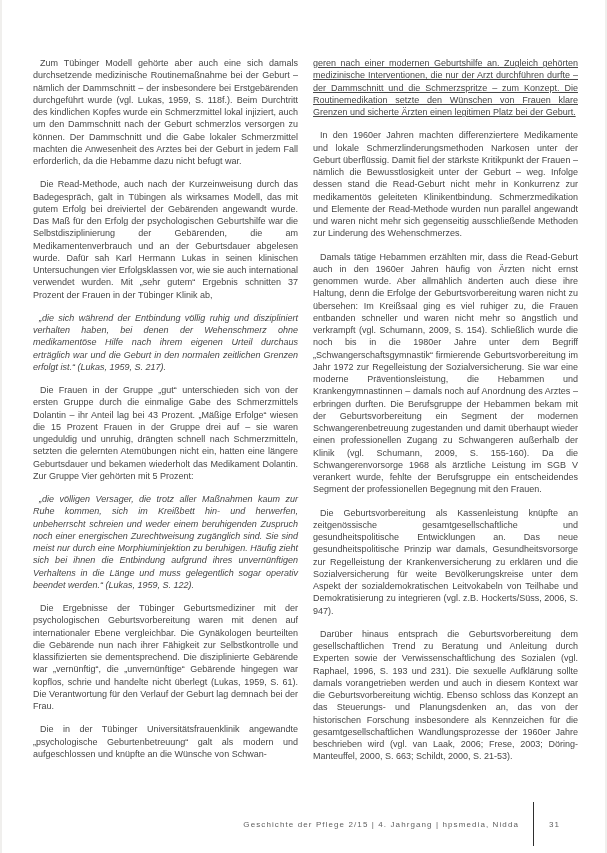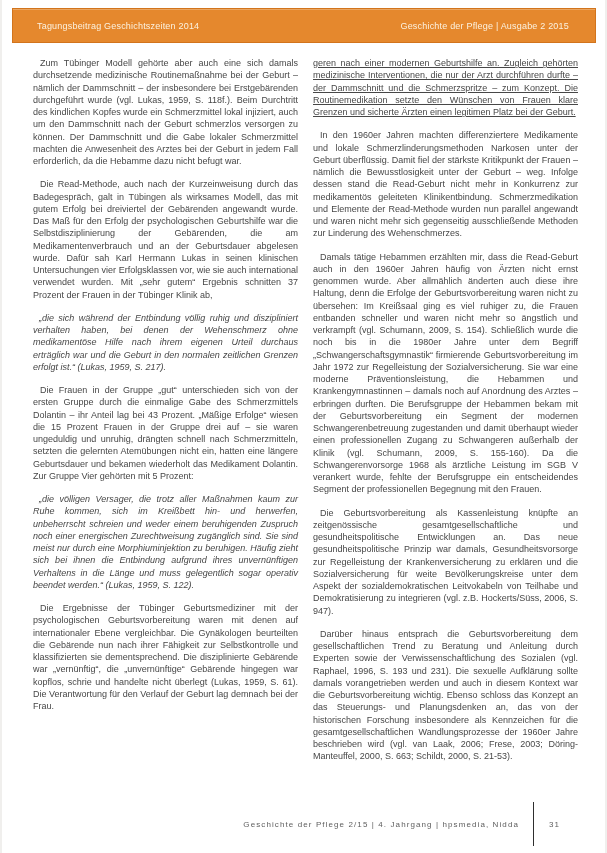--- a/index.html
+++ b/index.html
@@ -68,33 +68,30 @@
     background: #2e2e2e;
     margin-right: 15px;
   }
   .footer-page { width: 26px; }
 </style>
 </head>
 <body>
 
 <div class="page">
 
-  <div class="header-bar">
-    <span>Tagungsbeitrag Geschichtszeiten 2014</span>
-    <span>Geschichte der Pflege | Ausgabe 2 2015</span>
-  </div>
 
   <div class="columns">
     <div class="col" id="col-left">
         <p class="normal">Zum Tübinger Modell gehörte aber auch eine sich damals durchsetzende medizinische Routinemaßnahme bei der Geburt – nämlich der Dammschnitt – der insbesondere bei Erstgebärenden durchgeführt wurde (vgl. Lukas, 1959, S. 118f.). Beim Durchtritt des kindlichen Kopfes wurde ein Schmerzmittel lokal injiziert, auch um den Dammschnitt nach der Geburt schmerzlos versorgen zu können. Der Dammschnitt und die Gabe lokaler Schmerzmittel machten die Anwesenheit des Arztes bei der Geburt in jedem Fall erforderlich, da die Hebamme dazu nicht befugt war.</p>
         <p class="normal">Die Read-Methode, auch nach der Kurzeinweisung durch das Badegespräch, galt in Tübingen als wirksames Modell, das mit gutem Erfolg bei dreiviertel der Gebärenden angewandt wurde. Das Maß für den Erfolg der psychologischen Geburtshilfe war die Selbstdisziplinierung der Gebärenden, die am Medikamentenverbrauch und an der Geburtsdauer abgelesen wurde. Dafür sah Karl Hermann Lukas in seinen klinischen Untersuchungen vier Erfolgsklassen vor, wie sie auch international verwendet wurden. Mit „sehr gutem“ Ergebnis schnitten 37 Prozent der Frauen in der Tübinger Klinik ab,</p>
         <p class="quote">„die sich während der Entbindung völlig ruhig und diszipliniert verhalten haben, bei denen der Wehenschmerz ohne medikamentöse Hilfe nach ihrem eigenen Urteil durchaus erträglich war und die Geburt in den normalen zeitlichen Grenzen erfolgt ist.“ (Lukas, 1959, S. 217).</p>
         <p class="normal">Die Frauen in der Gruppe „gut“ unterschieden sich von der ersten Gruppe durch die einmalige Gabe des Schmerzmittels Dolantin – ihr Anteil lag bei 43 Prozent. „Mäßige Erfolge“ wiesen die 15 Prozent Frauen in der Gruppe drei auf – sie waren ungeduldig und unruhig, drängten schnell nach Schmerzmitteln, setzten die gelernten Atemübungen nicht ein, hatten eine längere Geburtsdauer und bekamen wiederholt das Medikament Dolantin. Zur Gruppe Vier gehörten mit 5 Prozent:</p>
         <p class="quote">„die völligen Versager, die trotz aller Maßnahmen kaum zur Ruhe kommen, sich im Kreißbett hin- und herwerfen, unbeherrscht schreien und weder einem beruhigenden Zuspruch noch einer energischen Zurechtweisung zugänglich sind. Sie sind meist nur durch eine Morphiuminjektion zu beruhigen. Häufig zieht sich bei ihnen die Entbindung aufgrund ihres unvernünftigen Verhaltens in die Länge und muss gelegentlich sogar operativ beendet werden.“ (Lukas, 1959, S. 122).</p>
         <p class="normal">Die Ergebnisse der Tübinger Geburtsmediziner mit der psychologischen Geburtsvorbereitung waren mit denen auf internationaler Ebene vergleichbar. Die Gynäkologen beurteilten die Gebärende nun nach ihrer Fähigkeit zur Selbstkontrolle und klassifizierten sie dementsprechend. Die disziplinierte Gebärende war „vernünftig“, die „unvernünftige“ Gebärende hingegen war kopflos, schrie und handelte nicht überlegt (Lukas, 1959, S. 61). Die Verantwortung für den Verlauf der Geburt lag demnach bei der Frau.</p>
+        <p class="normal">Die in der Tübinger Universitätsfrauenklinik angewandte „psychologische Geburtenbetreuung“ galt als modern und aufgeschlossen und knüpfte an die Wünsche von Schwan-</p>
       </div>
     <div class="col" id="col-right">
         <p class="normal continuation">geren nach einer modernen Geburtshilfe an. Zugleich gehörten medizinische Interventionen, die nur der Arzt durchführen durfte – der Dammschnitt und die Schmerzspritze – zum Konzept. Die Routinemedikation setzte den Wünschen von Frauen klare Grenzen und sicherte Ärzten einen legitimen Platz bei der Geburt.</p>
         <p class="normal">In den 1960er Jahren machten differenziertere Medikamente und lokale Schmerzlinderungsmethoden Narkosen unter der Geburt überflüssig. Damit fiel der stärkste Kritikpunkt der Frauen – nämlich die Bewusstlosigkeit unter der Geburt – weg. Infolge dessen stand die Read-Geburt nicht mehr in Konkurrenz zur medikamentös geleiteten Klinikentbindung. Schmerzmedikation und Elemente der Read-Methode wurden nun parallel angewandt und waren nicht mehr sich gegenseitig ausschließende Methoden zur Linderung des Wehenschmerzes.</p>
         <p class="normal">Damals tätige Hebammen erzählten mir, dass die Read-Geburt auch in den 1960er Jahren häufig von Ärzten nicht ernst genommen wurde. Aber allmählich änderten auch diese ihre Haltung, denn die Erfolge der Geburtsvorbereitung waren nicht zu übersehen: Im Kreißsaal ging es viel ruhiger zu, die Frauen entbanden schneller und waren nicht mehr so ängstlich und verkrampft (vgl. Schumann, 2009, S. 154). Schließlich wurde die noch bis in die 1980er Jahre unter dem Begriff „Schwangerschaftsgymnastik“ firmierende Geburtsvorbereitung im Jahr 1972 zur Regelleistung der Sozialversicherung. Sie war eine moderne Präventionsleistung, die Hebammen und Krankengymnastinnen – damals noch auf Anordnung des Arztes – erbringen durften. Die Berufsgruppe der Hebammen bekam mit der Geburtsvorbereitung ein Segment der modernen Schwangerenbetreuung zugestanden und damit überhaupt wieder einen professionellen Zugang zu Schwangeren außerhalb der Klinik (vgl. Schumann, 2009, S. 155-160). Da die Schwangerenvorsorge 1968 als ärztliche Leistung im SGB V verankert wurde, fehlte der Berufsgruppe ein entscheidendes Segment der professionellen Begegnung mit den Frauen.</p>
         <p class="normal">Die Geburtsvorbereitung als Kassenleistung knüpfte an zeitgenössische gesamtgesellschaftliche und gesundheitspolitische Entwicklungen an. Das neue gesundheitspolitische Prinzip war damals, Gesundheitsvorsorge zur Regelleistung der Krankenversicherung zu erklären und die Sozialversicherung für weite Bevölkerungskreise unter dem Aspekt der sozialdemokratischen Leitvokabeln von Teilhabe und Demokratisierung zu integrieren (vgl. z.B. Hockerts/Süss, 2006, S. 947).</p>
         <p class="normal">Darüber hinaus entsprach die Geburtsvorbereitung dem gesellschaftlichen Trend zu Beratung und Anleitung durch Experten sowie der Verwissenschaftlichung des Sozialen (vgl. Raphael, 1996, S. 193 und 231). Die sexuelle Aufklärung sollte damals vorangetrieben werden und auch in diesem Kontext war die Geburtsvorbereitung wichtig. Ebenso schloss das Konzept an das Steuerungs- und Planungsdenken an, das von der historischen Forschung insbesondere als Kennzeichen für die gesamtgesellschaftlichen Wandlungsprozesse der 1960er Jahre beschrieben wird (vgl. van Laak, 2006; Frese, 2003; Döring-Manteuffel, 2000, S. 663; Schildt, 2000, S. 21-53).</p>
       </div>
   </div>
 

